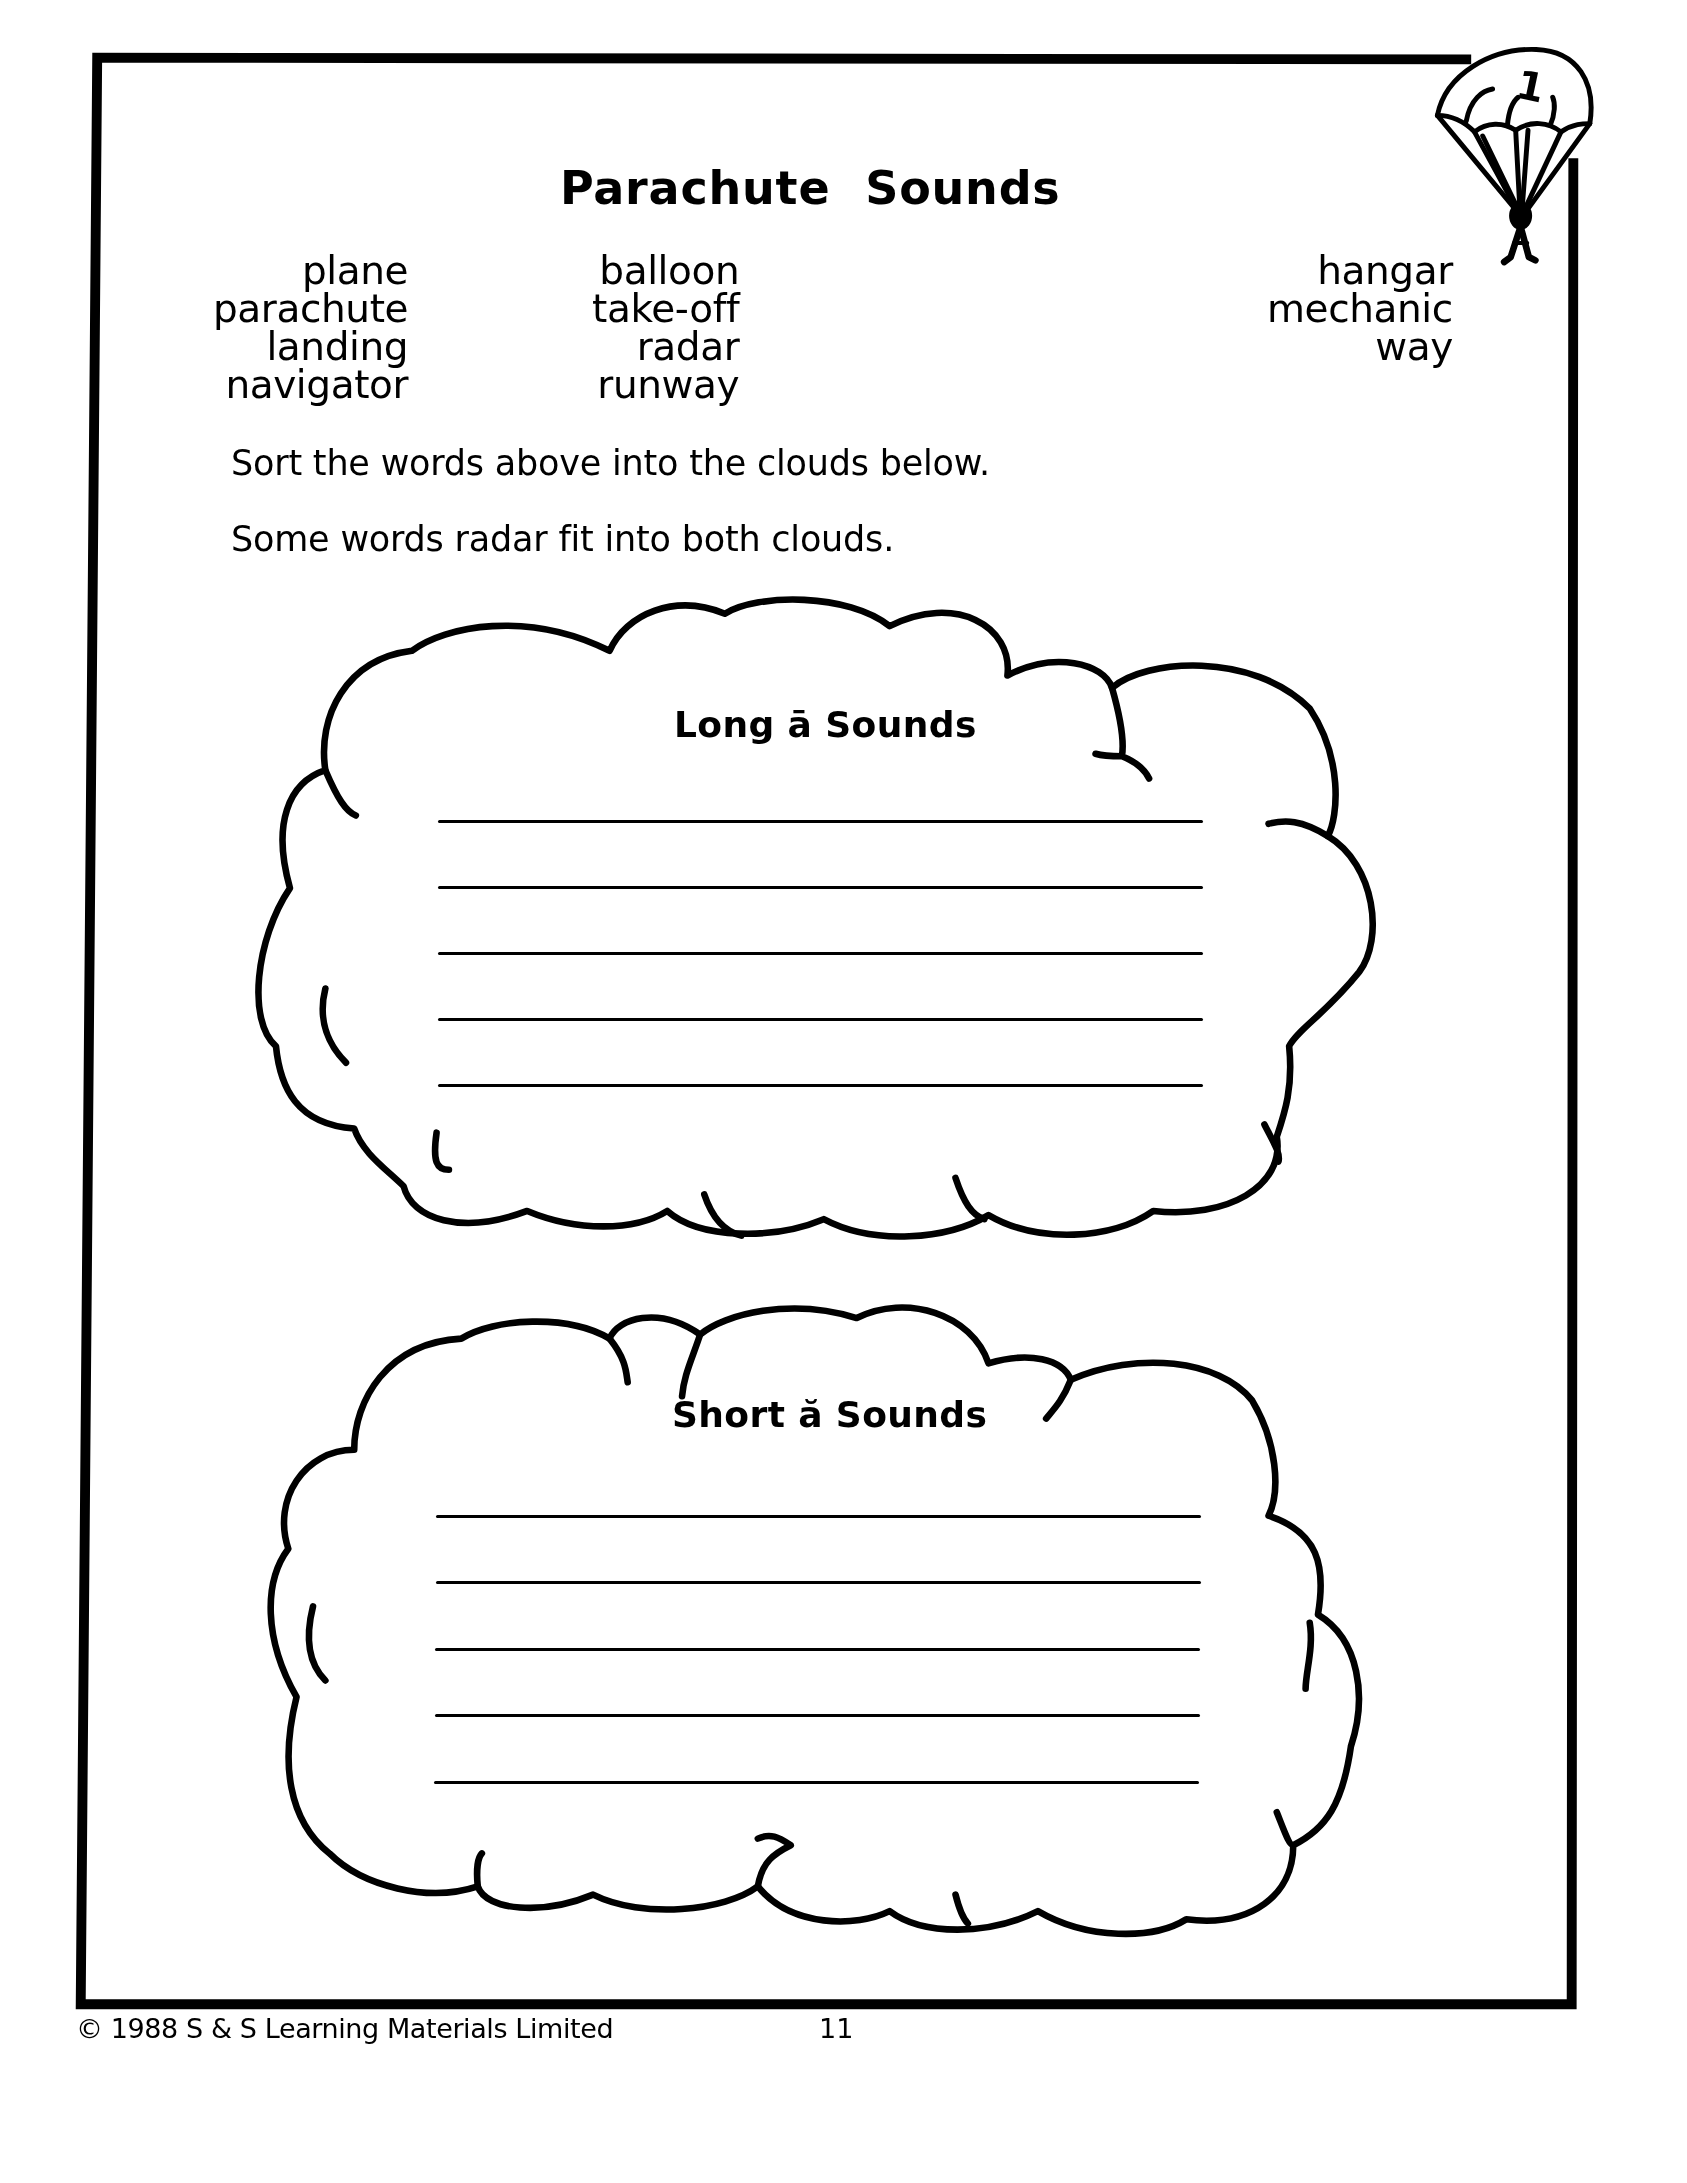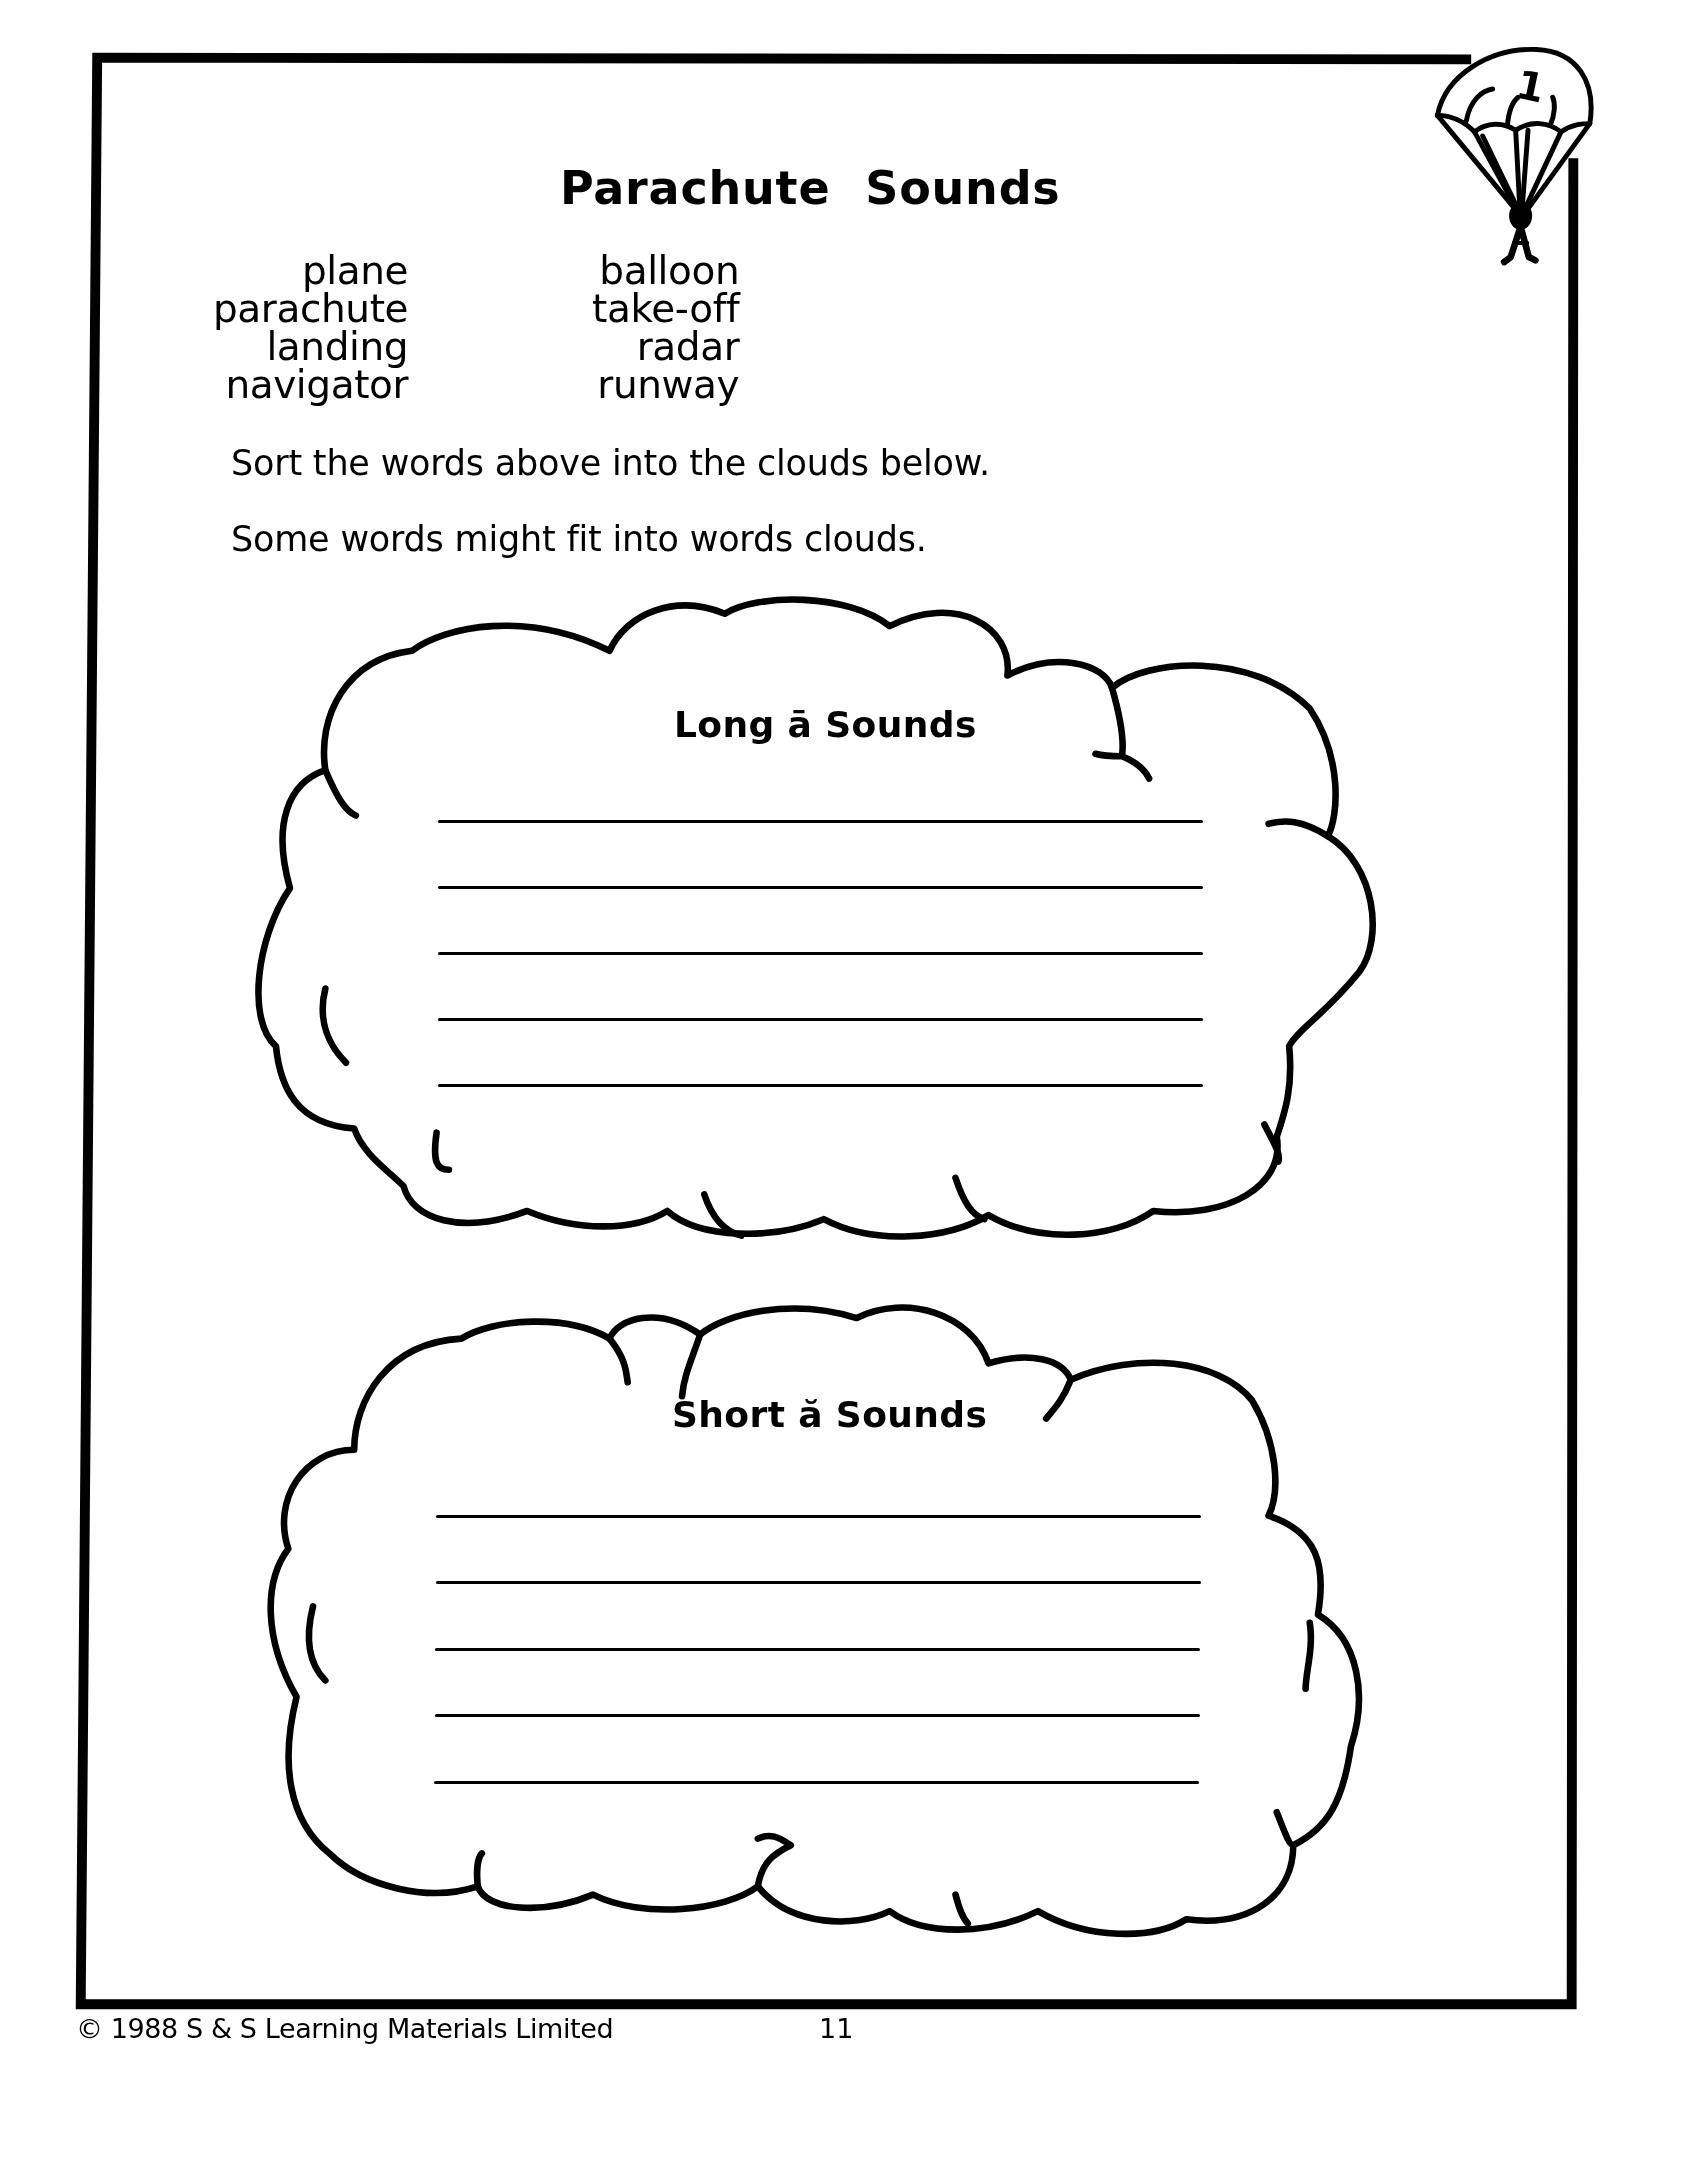--- a/index.html
+++ b/index.html
@@ -131,23 +131,28 @@
     <div>parachute</div>
     <div>landing</div>
     <div>navigator</div>
   </div>
   <div class="word-col col2">
     <div>balloon</div>
     <div>take-off</div>
     <div>radar</div>
     <div>runway</div>
   </div>
+  <div class="word-col col4">
+    <div>hangar</div>
+    <div>mechanic</div>
+    <div>way</div>
+  </div>
 
   <div class="instr instr1">Sort the words above into the clouds below.</div>
-  <div class="instr instr2">Some words might fit into words clouds.</div>
+  <div class="instr instr2">Some words radar fit into both clouds.</div>
 
   <div class="cloud-heading heading-long">Long ā Sounds</div>
   <div class="answer-line" style="left:438px; top:820px; width:765px;"></div>
   <div class="answer-line" style="left:438px; top:886px; width:765px;"></div>
   <div class="answer-line" style="left:438px; top:952px; width:765px;"></div>
   <div class="answer-line" style="left:438px; top:1018px; width:765px;"></div>
   <div class="answer-line" style="left:438px; top:1084px; width:765px;"></div>
 
   <div class="cloud-heading heading-short">Short ă Sounds</div>
   <div class="answer-line" style="left:436px; top:1515px; width:765px;"></div>

